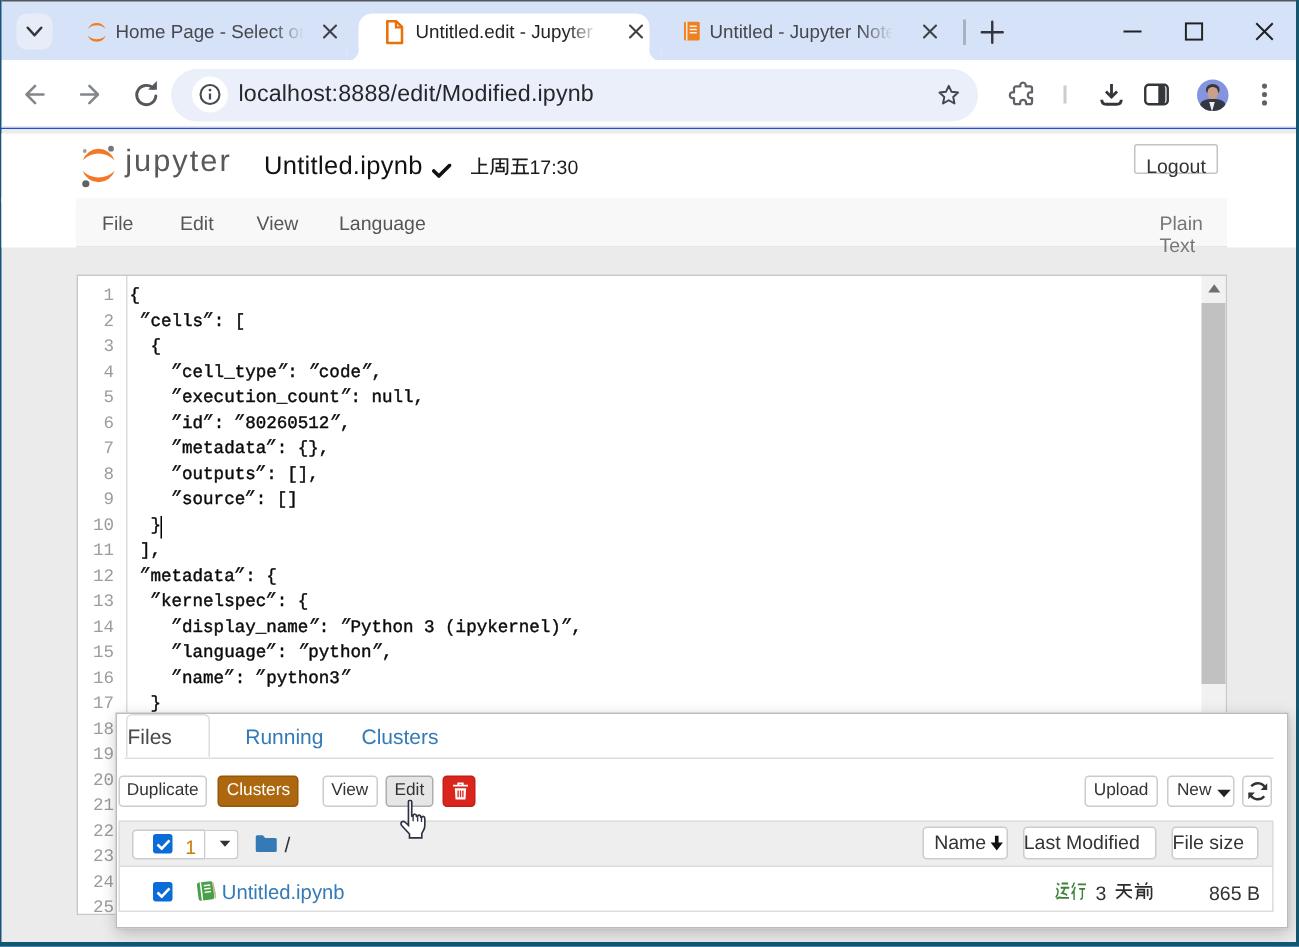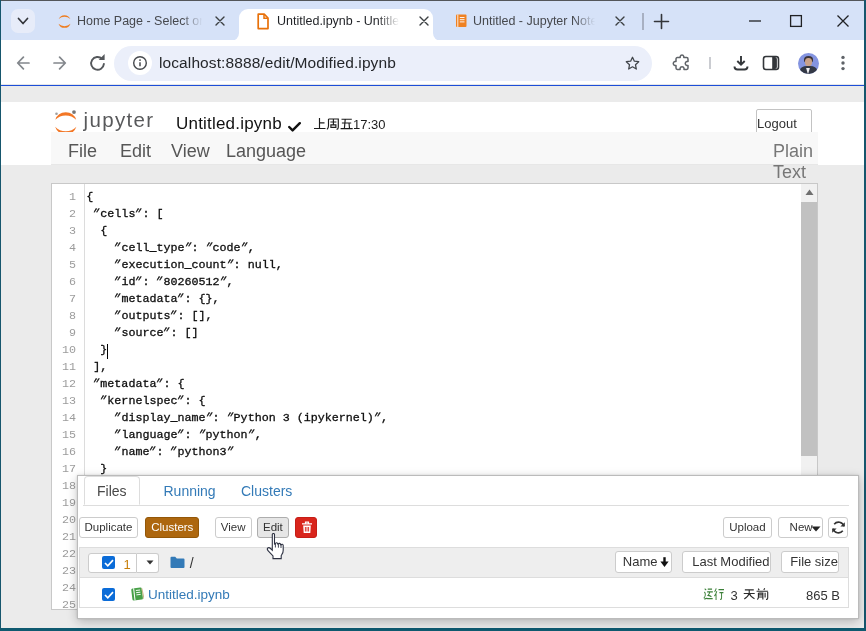--- a/index.html
+++ b/index.html
@@ -3,36 +3,36 @@
 <style>
 *{margin:0;padding:0;box-sizing:border-box}
 html,body{width:866px;height:631px;overflow:hidden;background:#fff;font-family:"Liberation Sans",sans-serif}
 .abs{position:absolute}
 #win{position:absolute;left:0;top:0;width:866px;height:631px;border-left:1.5px solid #16566d;border-right:2px solid #16566d;border-bottom:3px solid #0f5a70;background:#1d4ed8}
 #tabstrip{position:absolute;left:0;top:0;width:863px;height:40px;background:#d6e2f8;border-top:1px solid #53565a}
 .tabtxt{position:absolute;top:13px;font-size:12.5px;color:#46484d;white-space:nowrap;overflow:hidden}
 #toolbar{position:absolute;left:0;top:40px;width:863px;height:45px;background:#fff;border-bottom:1px solid #e4e6e9}
 #urlpill{position:absolute;left:113px;top:6px;width:538px;height:35px;border-radius:17.5px;background:#ebeffa}
 #page{position:absolute;left:0px;top:86px;width:863px;height:542px;background:#ebebeb}
-#jheader{position:absolute;left:0;top:16px;width:863px;height:46px;background:#fff}
+#jheader{position:absolute;left:0;top:3px;width:863px;height:46px;background:#fff}
 #menubar{position:absolute;left:50px;top:46px;width:767px;height:33px;background:#f8f8f8;border-bottom:1px solid #e7e7e7}
-.menuitem{position:absolute;top:9px;font-size:18px;color:#565656}
+.menuitem{position:absolute;top:9px;font-size:13px;color:#565656}
 #whiteL{position:absolute;left:0;top:46px;width:50px;height:33px;background:#fff}
 #whiteR{position:absolute;left:817px;top:46px;width:46px;height:33px;background:#fff}
 #editor{position:absolute;left:50px;top:97px;width:767px;height:427px;background:#fff;border:1px solid #c8c8c8}
 #gutter{position:absolute;left:0px;top:0px;width:32px;height:425px;background:#fff}
 #gutline{position:absolute;left:32px;top:0;width:1px;height:425px;background:#dcdcdc}
 .gnum{position:absolute;left:0;width:24px;text-align:right;font-size:11.7px;line-height:17px;color:#9c9c9c;font-family:"Liberation Mono",monospace}
 #code i{font-style:normal;display:inline-block;transform:skewX(-30deg) translate(-2.5px,-0.5px)}
 #code{position:absolute;left:34.3px;top:5px;font-family:"Liberation Mono",monospace;font-size:11.7px;line-height:17px;color:#0a0a0a;white-space:pre;-webkit-text-stroke:0.3px #111}
 #sbar{position:absolute;left:749px;top:0;width:16px;height:425px;background:#f1f1f1}
 #sthumb{position:absolute;left:749px;top:18px;width:16px;height:254px;background:#c1c1c1}
 #panel{position:absolute;left:76px;top:388.5px;width:782px;height:144px;background:#fff;border:1px solid #bbb;box-shadow:0 3px 10px rgba(0,0,0,.22),0 0 2px rgba(0,0,0,.12)}
 .btn{position:absolute;height:21px;border:1px solid #ccc;border-radius:3px;background:#fff;color:#333;font-size:11.5px;text-align:right;line-height:19px;white-space:nowrap;padding:0 5px}
-.sortbtn{position:absolute;height:21.5px;border:1px solid #ccc;border-radius:3px;background:#fff;color:#333;font-size:13px;text-align:right;line-height:19.5px;white-space:nowrap}
+.sortbtn{position:absolute;height:21.5px;border:1px solid #ccc;border-radius:3px;background:#fff;color:#333;font-size:13px;text-align:left;line-height:19.5px;white-space:nowrap}
 .cbx{position:absolute;width:13px;height:13px;background:#0b6cd8;border-radius:2px}
 .hanzi{position:absolute}
 </style></head>
 <body>
 <div id="win">
 <div id="tabstrip">
 <div class="abs" style="left:10px;top:8px;width:24px;height:24px;border-radius:7px;background:#e7ecf9"></div>
 <svg class="abs" style="left:16px;top:15px" width="12" height="10">
         <path d="M1.5 2.5 L6 7.5 L10.5 2.5" stroke="#33353a" stroke-width="1.7" fill="none" stroke-linecap="round" stroke-linejoin="round"></path>
       </svg>
@@ -46,21 +46,21 @@
       </svg>
 <div class="abs" style="left:238px;top:8px;width:194px;height:32px;background:#fff;border-radius:9px 9px 0 0"></div>
 <div class="abs" style="left:230px;top:32px;width:8px;height:8px;background:#fff"></div>
 <div class="abs" style="left:230px;top:31px;width:8px;height:9px;background:#d6e2f8;border-radius:0 0 8px 0"></div>
 <div class="abs" style="left:432px;top:32px;width:8px;height:8px;background:#fff"></div>
 <div class="abs" style="left:432px;top:31px;width:8px;height:9px;background:#d6e2f8;border-radius:0 0 0 8px"></div>
 <svg class="abs" style="left:255px;top:12px" width="14" height="17" viewBox="0 0 14 17">
         <path d="M2.2 1.2 H8.2 L12 5 V15.6 H2.2 Z" fill="none" stroke="#e8710a" stroke-width="1.7" stroke-linejoin="round"></path>
         <path d="M8 1.4 V5.2 H11.8" fill="none" stroke="#e8710a" stroke-width="1.5"></path>
       </svg>
-<div class="tabtxt" style="left:276px;width:126px;color:#1f2125;-webkit-mask-image:linear-gradient(90deg,#000 80%,transparent 97%)">Untitled.ipynb - Untitled</div>
+<div class="tabtxt" style="left:276px;width:126px;color:#1f2125;-webkit-mask-image:linear-gradient(90deg,#000 80%,transparent 97%)">Untitled.edit - Jupyter</div>
 <svg class="abs" style="left:417px;top:14px" width="12" height="12">
         <path d="M2 2 L10 10 M10 2 L2 10" stroke="#3c4043" stroke-width="1.4" stroke-linecap="round"></path>
       </svg>
 <svg class="abs" style="left:452px;top:12px" width="16" height="16" viewBox="0 0 16 16">
         <path d="M3 2.5 Q3 1.5 4 1.5 H12.5 Q13.5 1.5 13.5 2.5 V13 Q13.5 14 12.5 14 H4 Q3 14 3 13 Z" fill="#ef8122"></path>
         <path d="M4.8 1.5 V14" stroke="#fff" stroke-width="1" opacity=".85"></path>
         <path d="M6.8 4.5 H11.5 M6.8 6.7 H11.5 M6.8 8.9 H11.5" stroke="#fff" stroke-width="1" opacity=".9"></path>
       </svg>
 <div class="tabtxt" style="left:472px;width:126px;-webkit-mask-image:linear-gradient(90deg,#000 80%,transparent 97%)">Untitled - Jupyter Notebook</div>
 <svg class="abs" style="left:613px;top:14px" width="12" height="12">
@@ -139,21 +139,21 @@
   <div class="abs" style="left:175px;top:12px;font-size:17px;color:#111;letter-spacing:.2px">Untitled.ipynb</div>
   <svg class="abs" style="left:287px;top:20px" width="13" height="10" viewBox="0 0 13 10">
           <path d="M1.2 5 L4.6 8.4 L11.8 1.2" stroke="#111" stroke-width="2.4" fill="none" stroke-linecap="round" stroke-linejoin="round"></path>
         </svg>
   <svg class="hanzi" style="left:312px;top:15px" width="40" height="14" viewBox="0 0 40 14" stroke="#1c1c1c" stroke-width="1.15" fill="none">
     <path d="M6.5 1 V11.3 M6.5 5.8 H11.5 M1 11.5 H12.5"></path>
     <path d="M15.5 2 H25.3 V10.3 Q25.3 12.3 23.6 12.3 M15.5 2 V8.7 Q15.5 11 14 12.4 M17.4 5 H23.4 M20.4 2.3 V7.5 M17.9 7.8 H22.9 V10.3 H17.9 Z"></path>
     <path d="M28.5 2.2 H38.8 M32.2 2.4 L31.4 11.4 M36 5.7 L36.5 11.4 M28.9 6 H38.2 M27.6 11.6 H39.7"></path>
   </svg>
   <div class="abs" style="left:352px;top:15px;font-size:13px;color:#1c1c1c">17:30</div>
-  <div class="abs" style="left:755px;top:7px;width:56px;height:30px;border:1px solid #c3c3c3;border-radius:2px;background:#fff;text-align:left;line-height:28px;font-size:13px;color:#333">Logout</div>
+  <div class="abs" style="left:755px;top:7px;width:56px;height:20px;border:1px solid #c3c3c3;border-radius:2px;background:#fff;text-align:center;line-height:28px;font-size:13px;color:#333">Logout</div>
   </div>
   <div id="whiteL"></div>
       <div id="whiteR"></div>
   <div id="menubar">
   <div class="menuitem" style="left:17px">File</div>
   <div class="menuitem" style="left:69px">Edit</div>
   <div class="menuitem" style="left:120px">View</div>
   <div class="menuitem" style="left:175px">Language</div>
   <div class="menuitem" style="left:722px;color:#777">Plain Text</div>
   </div>
@@ -180,35 +180,35 @@
   }</div>
   <div class="abs" style="left:55.3px;top:159.5px;width:1.2px;height:15px;background:#000"></div>
   <div id="sbar"></div>
   <div id="sthumb"></div>
   <svg class="abs" style="left:753px;top:5px" width="9" height="7">
           <path d="M4.5 0.5 L8.5 6 H0.5 Z" fill="#6f6f6f"></path>
         </svg>
   </div>
   <div id="panel">
   <div class="abs" style="left:5px;top:29px;width:766px;height:1px;background:#ddd"></div>
-  <div class="abs" style="left:6px;top:0.5px;width:55.5px;height:29px;background:#fff;border:1px solid #ddd;border-bottom:1px solid #fff;border-radius:4px 4px 0 0;text-align:center;line-height:28px;font-size:14px;color:#484848">Files</div>
+  <div class="abs" style="left:6px;top:0.5px;width:55.5px;height:29px;background:#fff;border:1px solid #ddd;border-bottom:1px solid #fff;border-radius:4px 4px 0 0;text-align:left;line-height:28px;font-size:14px;color:#484848">Files</div>
   <div class="abs" style="left:85.5px;top:7.5px;font-size:14px;color:#337ab7">Running</div>
   <div class="abs" style="left:163px;top:7.5px;font-size:14px;color:#337ab7">Clusters</div>
   <div class="btn" style="left:0.5px;top:41.5px">Duplicate</div>
   <div class="btn" style="left:67.2px;top:41.5px;background:#ad670f;border-color:#935708;color:#fff">Clusters</div>
   <div class="btn" style="left:136.8px;top:41.5px">View</div>
   <div class="btn" style="left:179px;top:41.5px;background:#e6e6e6;border-color:#adadad">Edit</div>
   <div class="btn" style="left:217.1px;top:41.5px;width:22.3px;padding:0;background:#d9251c;border-color:#c51e17"></div>
   <svg class="abs" style="left:222.6px;top:45.5px" width="12" height="13" viewBox="0 0 12 13">
           <path d="M1 2.8 H11 M4.5 2.6 V1.2 H7.5 V2.6" stroke="#fff" stroke-width="1.2" fill="none"></path>
           <path d="M2.2 4.5 H9.8 L9.3 12 H2.7 Z" fill="#fff"></path>
           <path d="M4.4 6 V10.5 M6 6 V10.5 M7.6 6 V10.5" stroke="#d9251c" stroke-width=".9"></path>
         </svg>
   <div class="btn" style="left:645.2px;top:41.5px">Upload</div>
-  <div class="btn" style="left:699.6px;top:41.5px;width:45px;padding:0 4px 0 6px;text-align:center">New</div>
+  <div class="btn" style="left:699.6px;top:41.5px;width:45px;padding:0 4px 0 6px;text-align:left">New</div>
   <svg class="abs" style="left:732.5px;top:50px" width="10" height="6">
           <path d="M0.5 0.5 L5 5.5 L9.5 0.5 Z" fill="#222"></path>
         </svg>
   <div class="btn" style="left:750.3px;top:41.5px;width:19.9px;padding:0"></div>
   <svg class="abs" style="left:752.8px;top:44.5px" width="15" height="15" viewBox="0 0 15 15">
           <path d="M12.9 6.2 A5.6 5.6 0 0 0 3.2 4.2 M2.1 8.8 A5.6 5.6 0 0 0 11.8 10.8" stroke="#333" stroke-width="1.6" fill="none"></path>
           <path d="M13.8 2.2 V6.6 H9.4 Z" fill="#333"></path>
           <path d="M1.2 12.8 V8.4 H5.6 Z" fill="#333"></path>
         </svg>
   <div class="abs" style="left:0.5px;top:71px;width:770.7px;height:31.5px;background:#eee;border:1px solid #ddd"></div>

